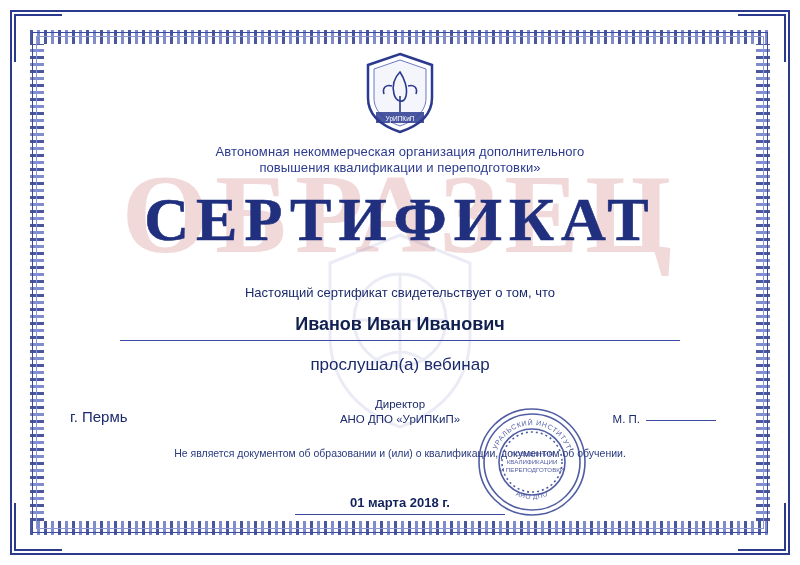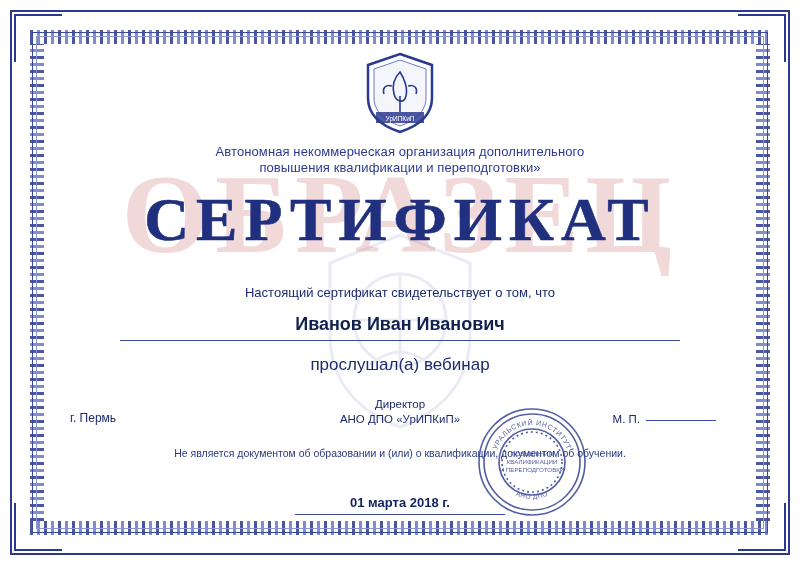--- a/index.html
+++ b/index.html
@@ -188,21 +188,21 @@
     right: 12px;
     bottom: 96px;
     height: 34px;
     font-size: 11.5px;
     color: #1b2a6b;
   }
   .city {
     position: absolute;
     left: 10px;
     bottom: 0;
-    font-size: 12px;
+    font-size: 15px;
   }
   .director {
     position: absolute;
     left: 50%;
     transform: translateX(-50%);
     bottom: -2px;
     text-align: center;
     line-height: 15px;
     font-size: 11.5px;
   }

